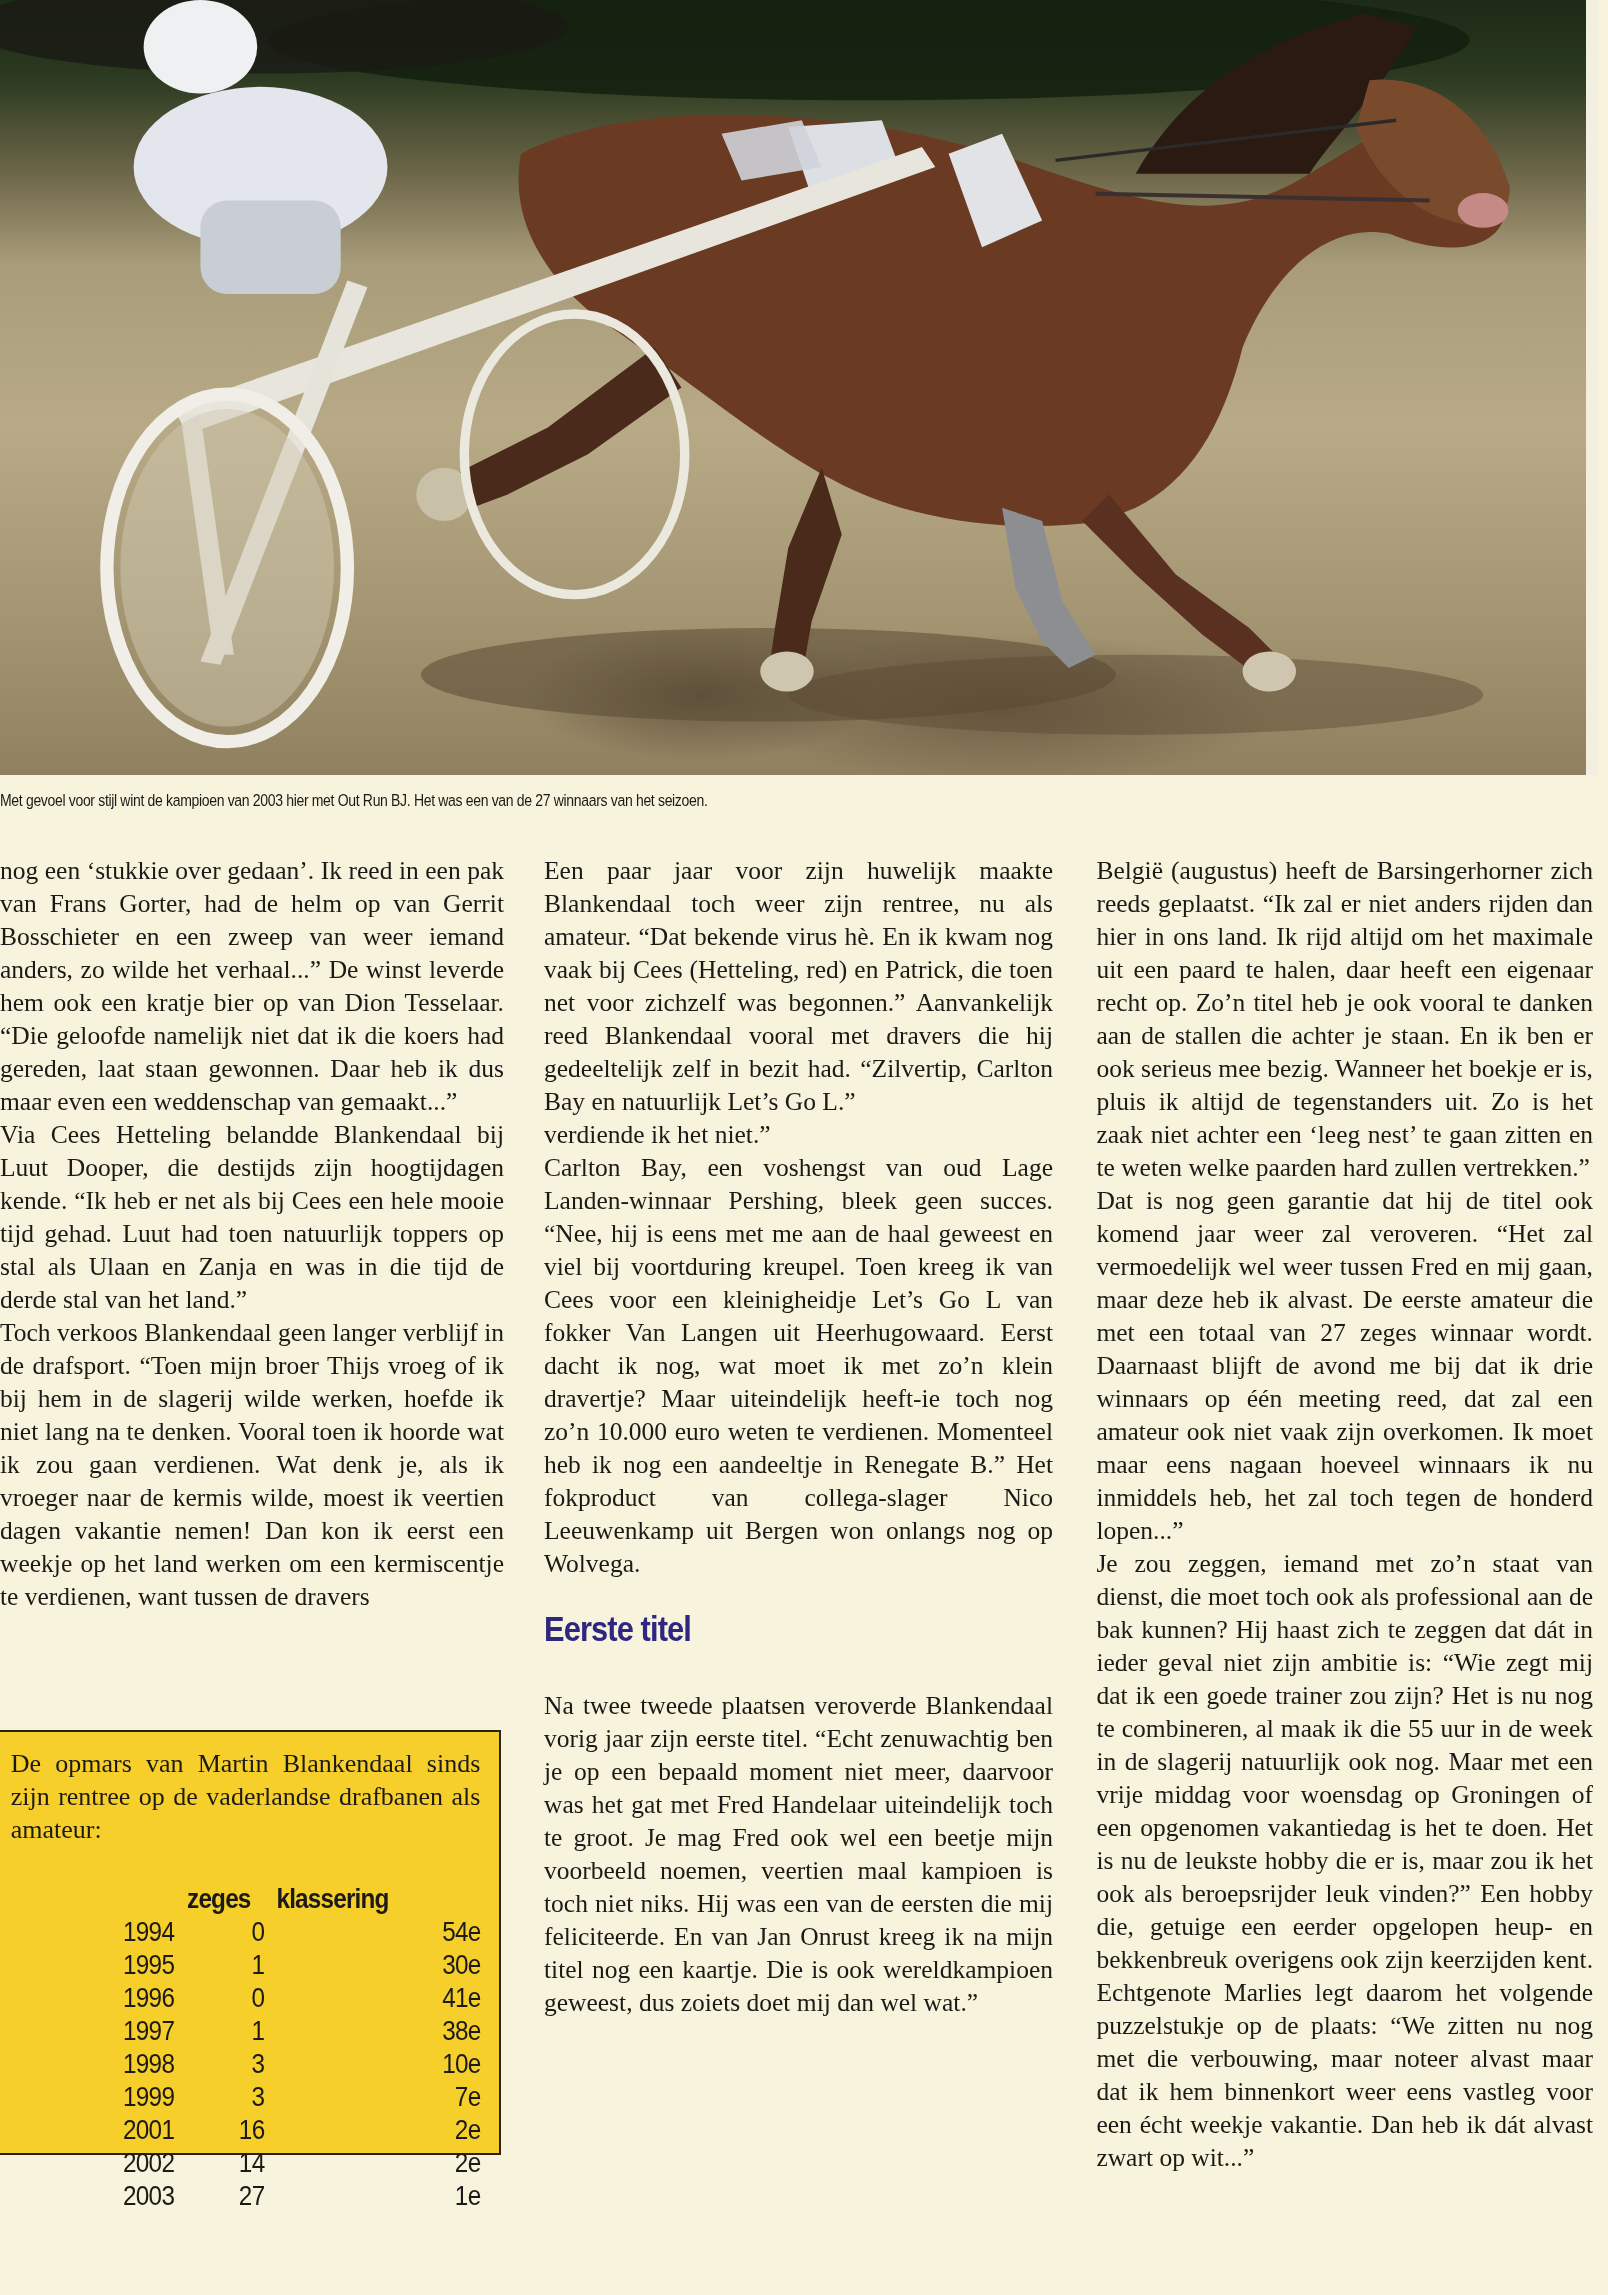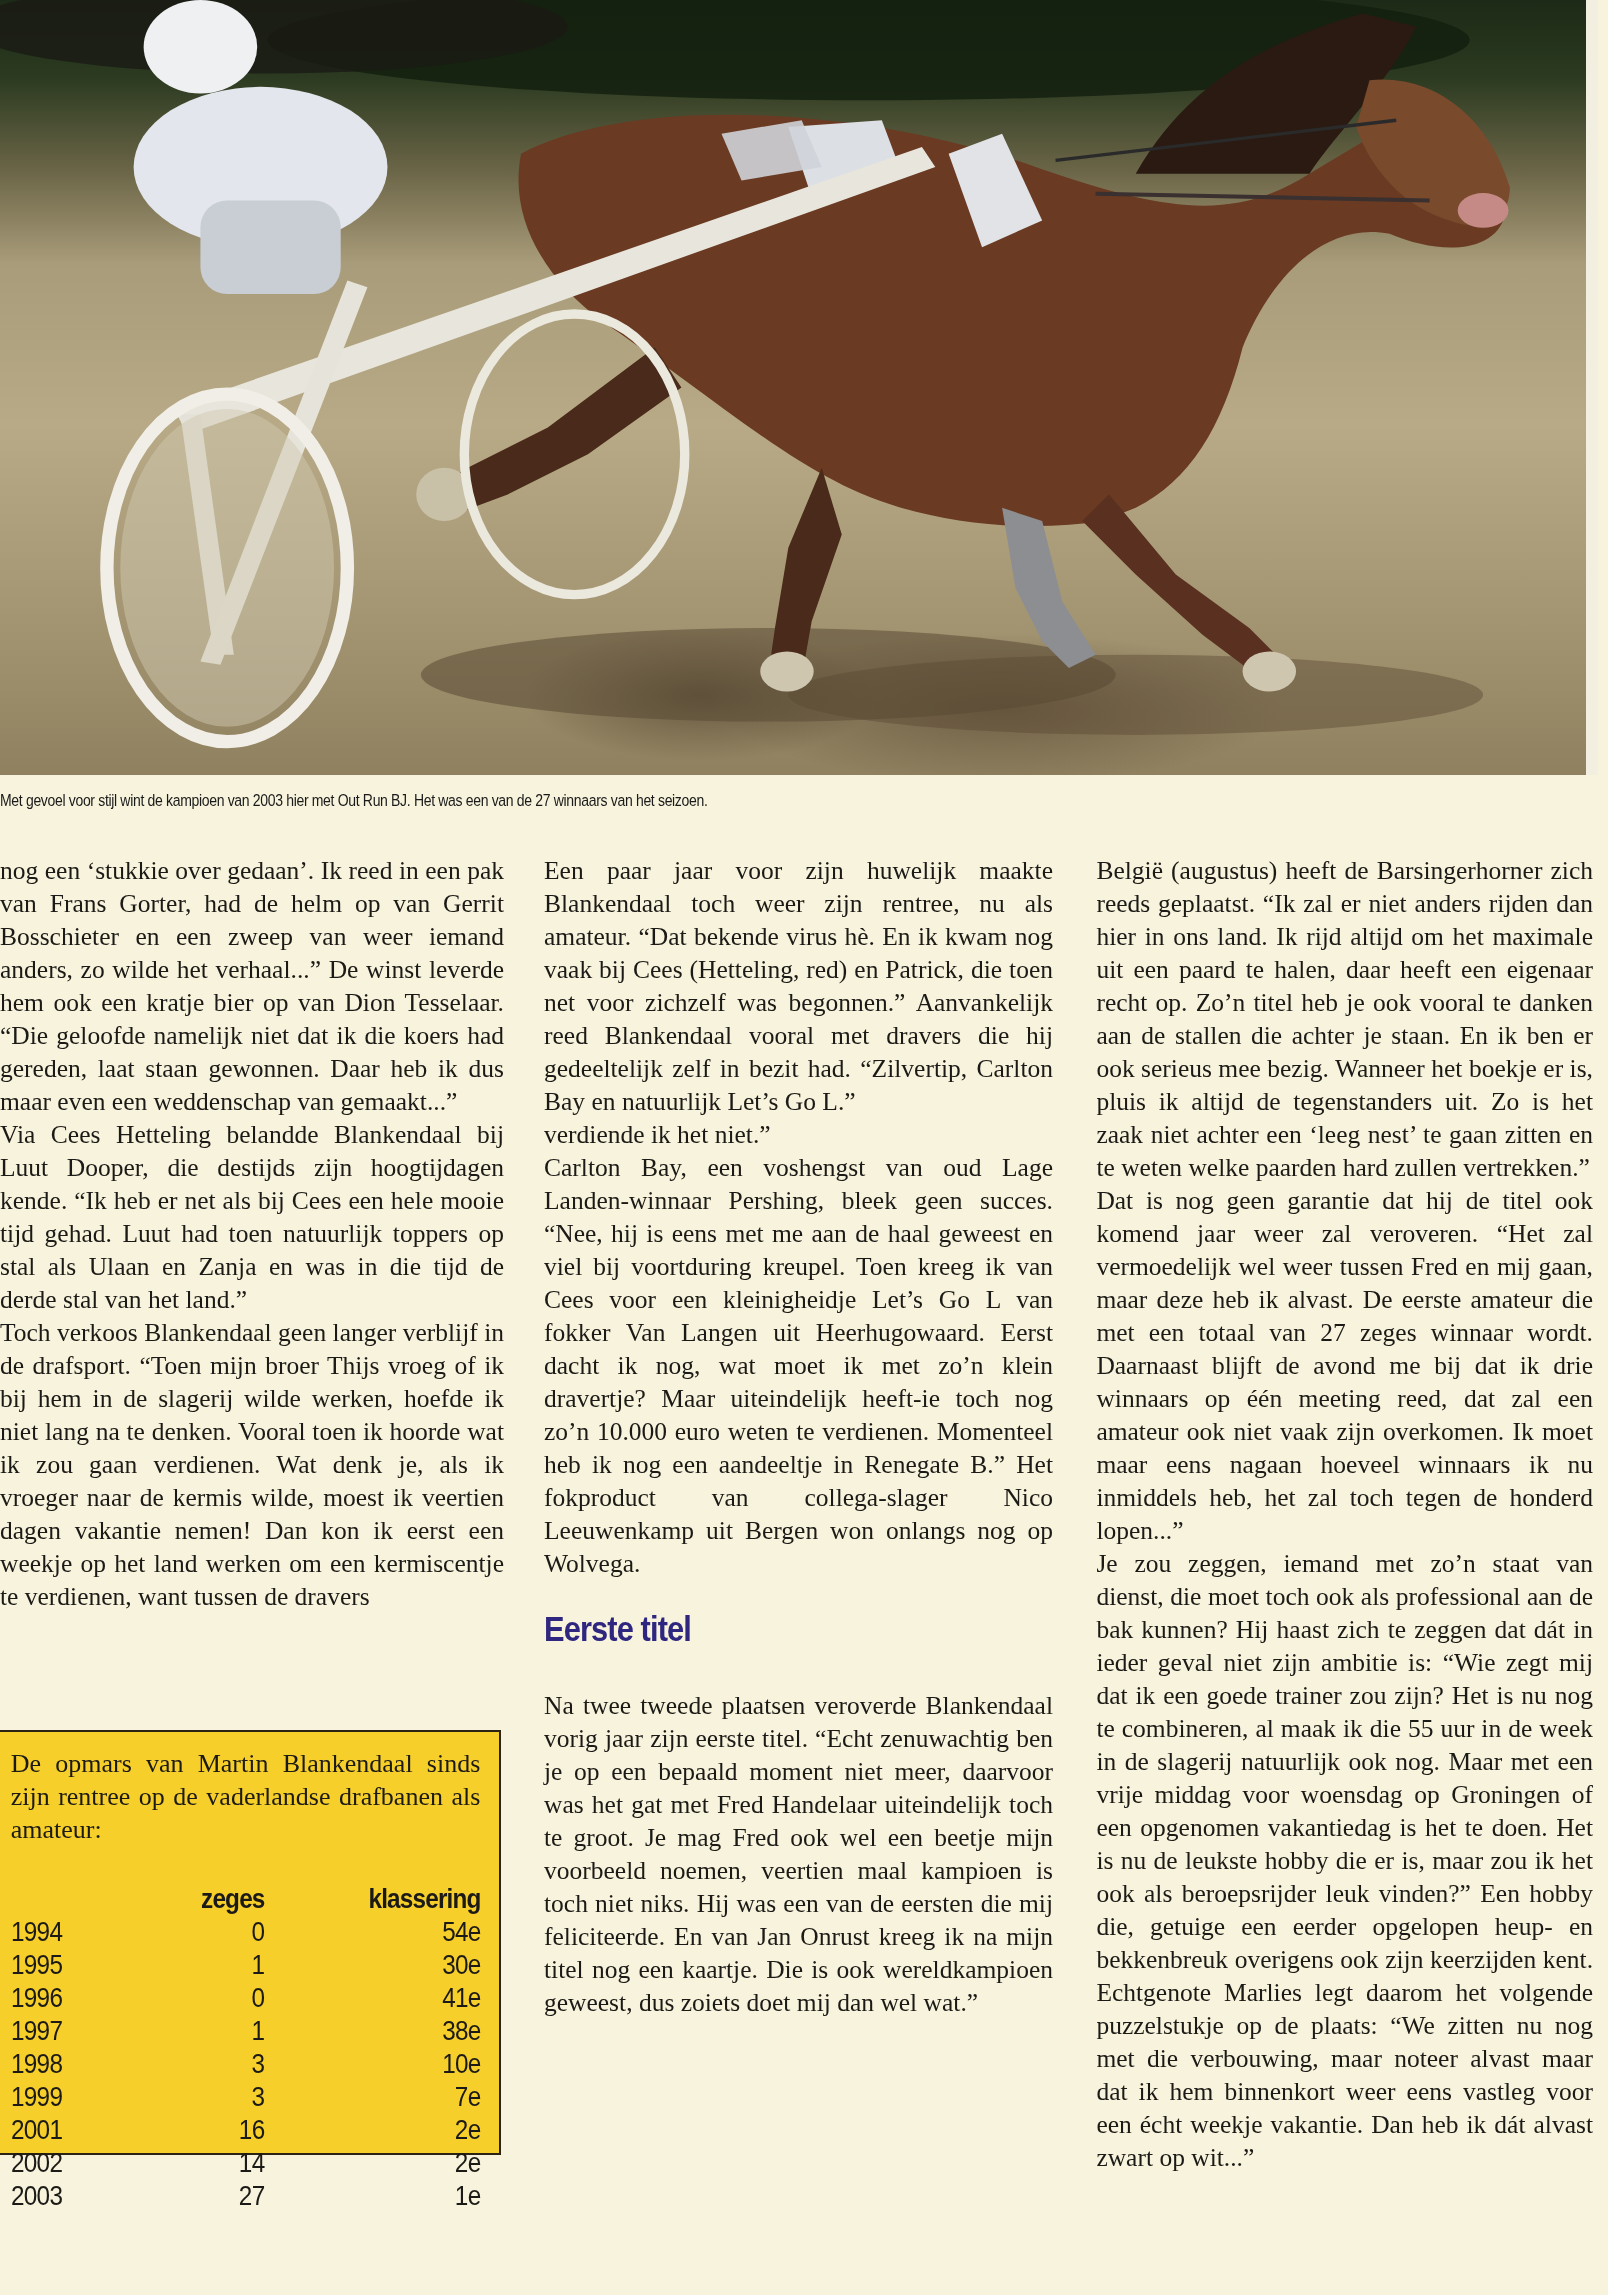--- a/index.html
+++ b/index.html
@@ -71,23 +71,23 @@
     text-align: justify;
   }
   .stats-table {
     margin-top: 37px;
     font-family: "Liberation Sans", "DejaVu Sans", sans-serif;
     font-size: 27px; line-height: 33px;
     width: 100%;
     border-collapse: collapse;
   }
   .stats-table td, .stats-table th { padding: 0; }
-  .stats-table th { font-weight: bold; text-align: right; letter-spacing: -0.9px; }
+  .stats-table th { font-weight: bold; text-align: left; letter-spacing: -0.9px; }
   .stats-table td { text-align: right; letter-spacing: -0.8px; }
-  .stats-table td.year, .stats-table th.year { text-align: left; text-decoration: underline; }
+  .stats-table td.year, .stats-table th.year { text-align: right; text-decoration: underline; }
   .stats-table .c-year { width: 36%; }
   .stats-table .c-wins { width: 18%; }
   .stats-table .c-rank { width: 46%; }
   .stats-table .cell-inner { display: inline-block; transform: scaleX(0.9); transform-origin: right center; }
   .stats-table .year .cell-inner { transform-origin: left center; }
 </style>
 </head>
 <body>
 
 <div class="photo">

